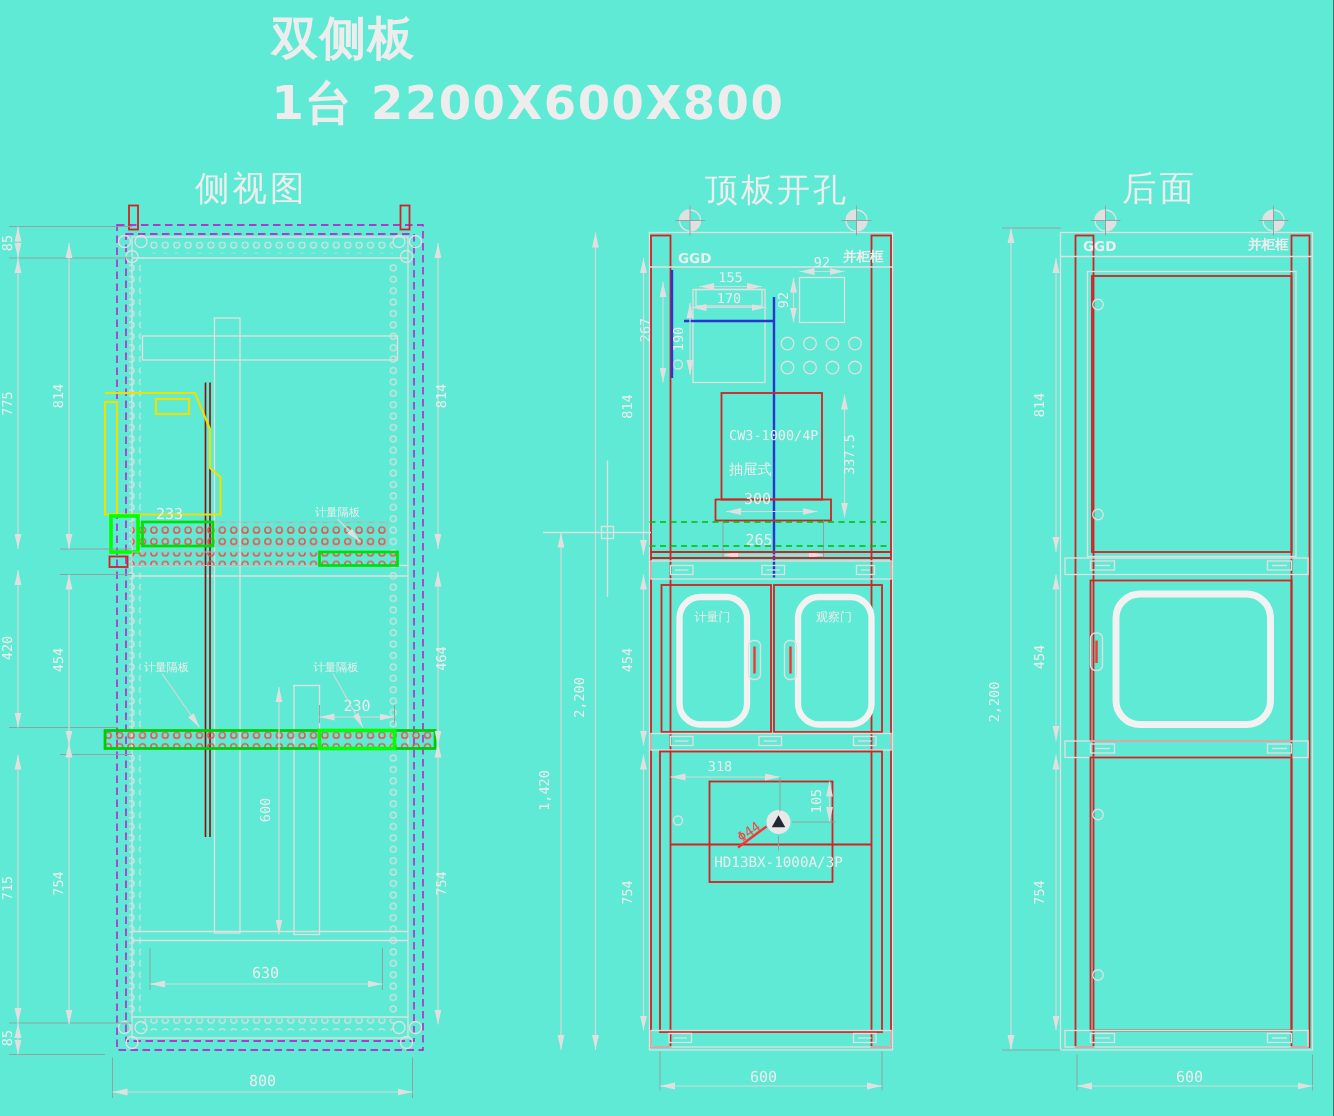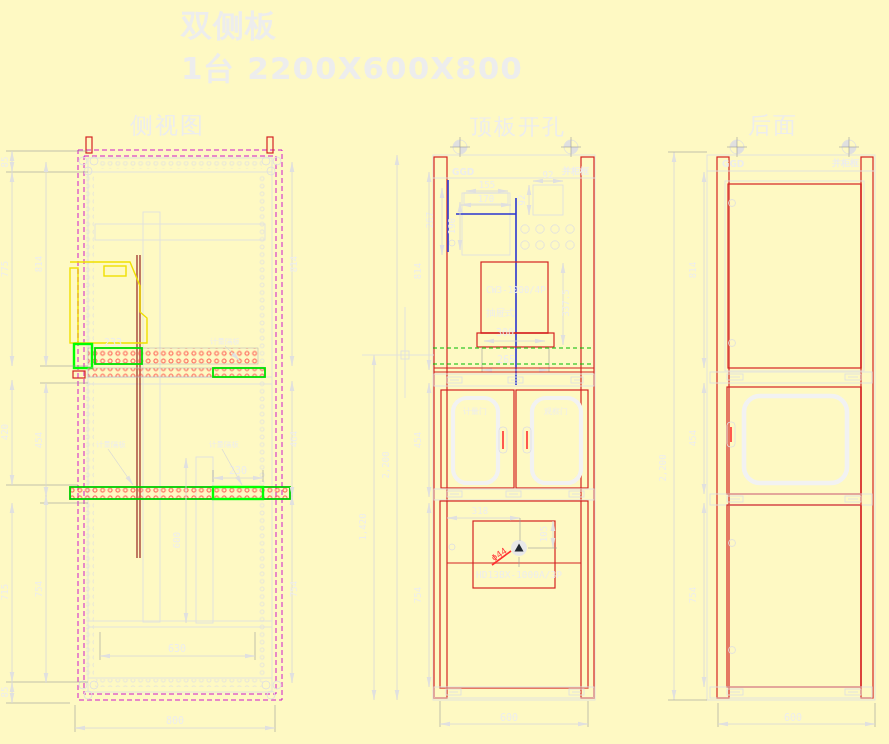--- a/index.html
+++ b/index.html
@@ -1,16 +1,16 @@
 <!DOCTYPE html>
 <html><head>
 <meta charset="utf-8">
 <style>
   html,body{margin:0;padding:0;background:#212830;}
-  #stage{position:relative;width:889px;height:744px;background:#fef9c3;overflow:hidden;
+  #stage{position:relative;width:889px;height:744px;background:#5eead4;overflow:hidden;
          font-family:"DejaVu Sans",sans-serif;}
   svg{display:block}
   text{fill:#ededed;font-family:"DejaVu Sans",sans-serif;}
   .num{font-family:"DejaVu Sans Mono",monospace;font-size:10px;}
   .num9{font-family:"DejaVu Sans Mono",monospace;font-size:9px;}
   .cjk8{font-size:8px;}
   .cjk75{font-size:7.5px;}
   .corner{font-size:9px;font-weight:bold;}
   .vlabel{font-size:23px;letter-spacing:2px;}
   .title{font-size:31px;font-weight:bold;letter-spacing:1px;}

